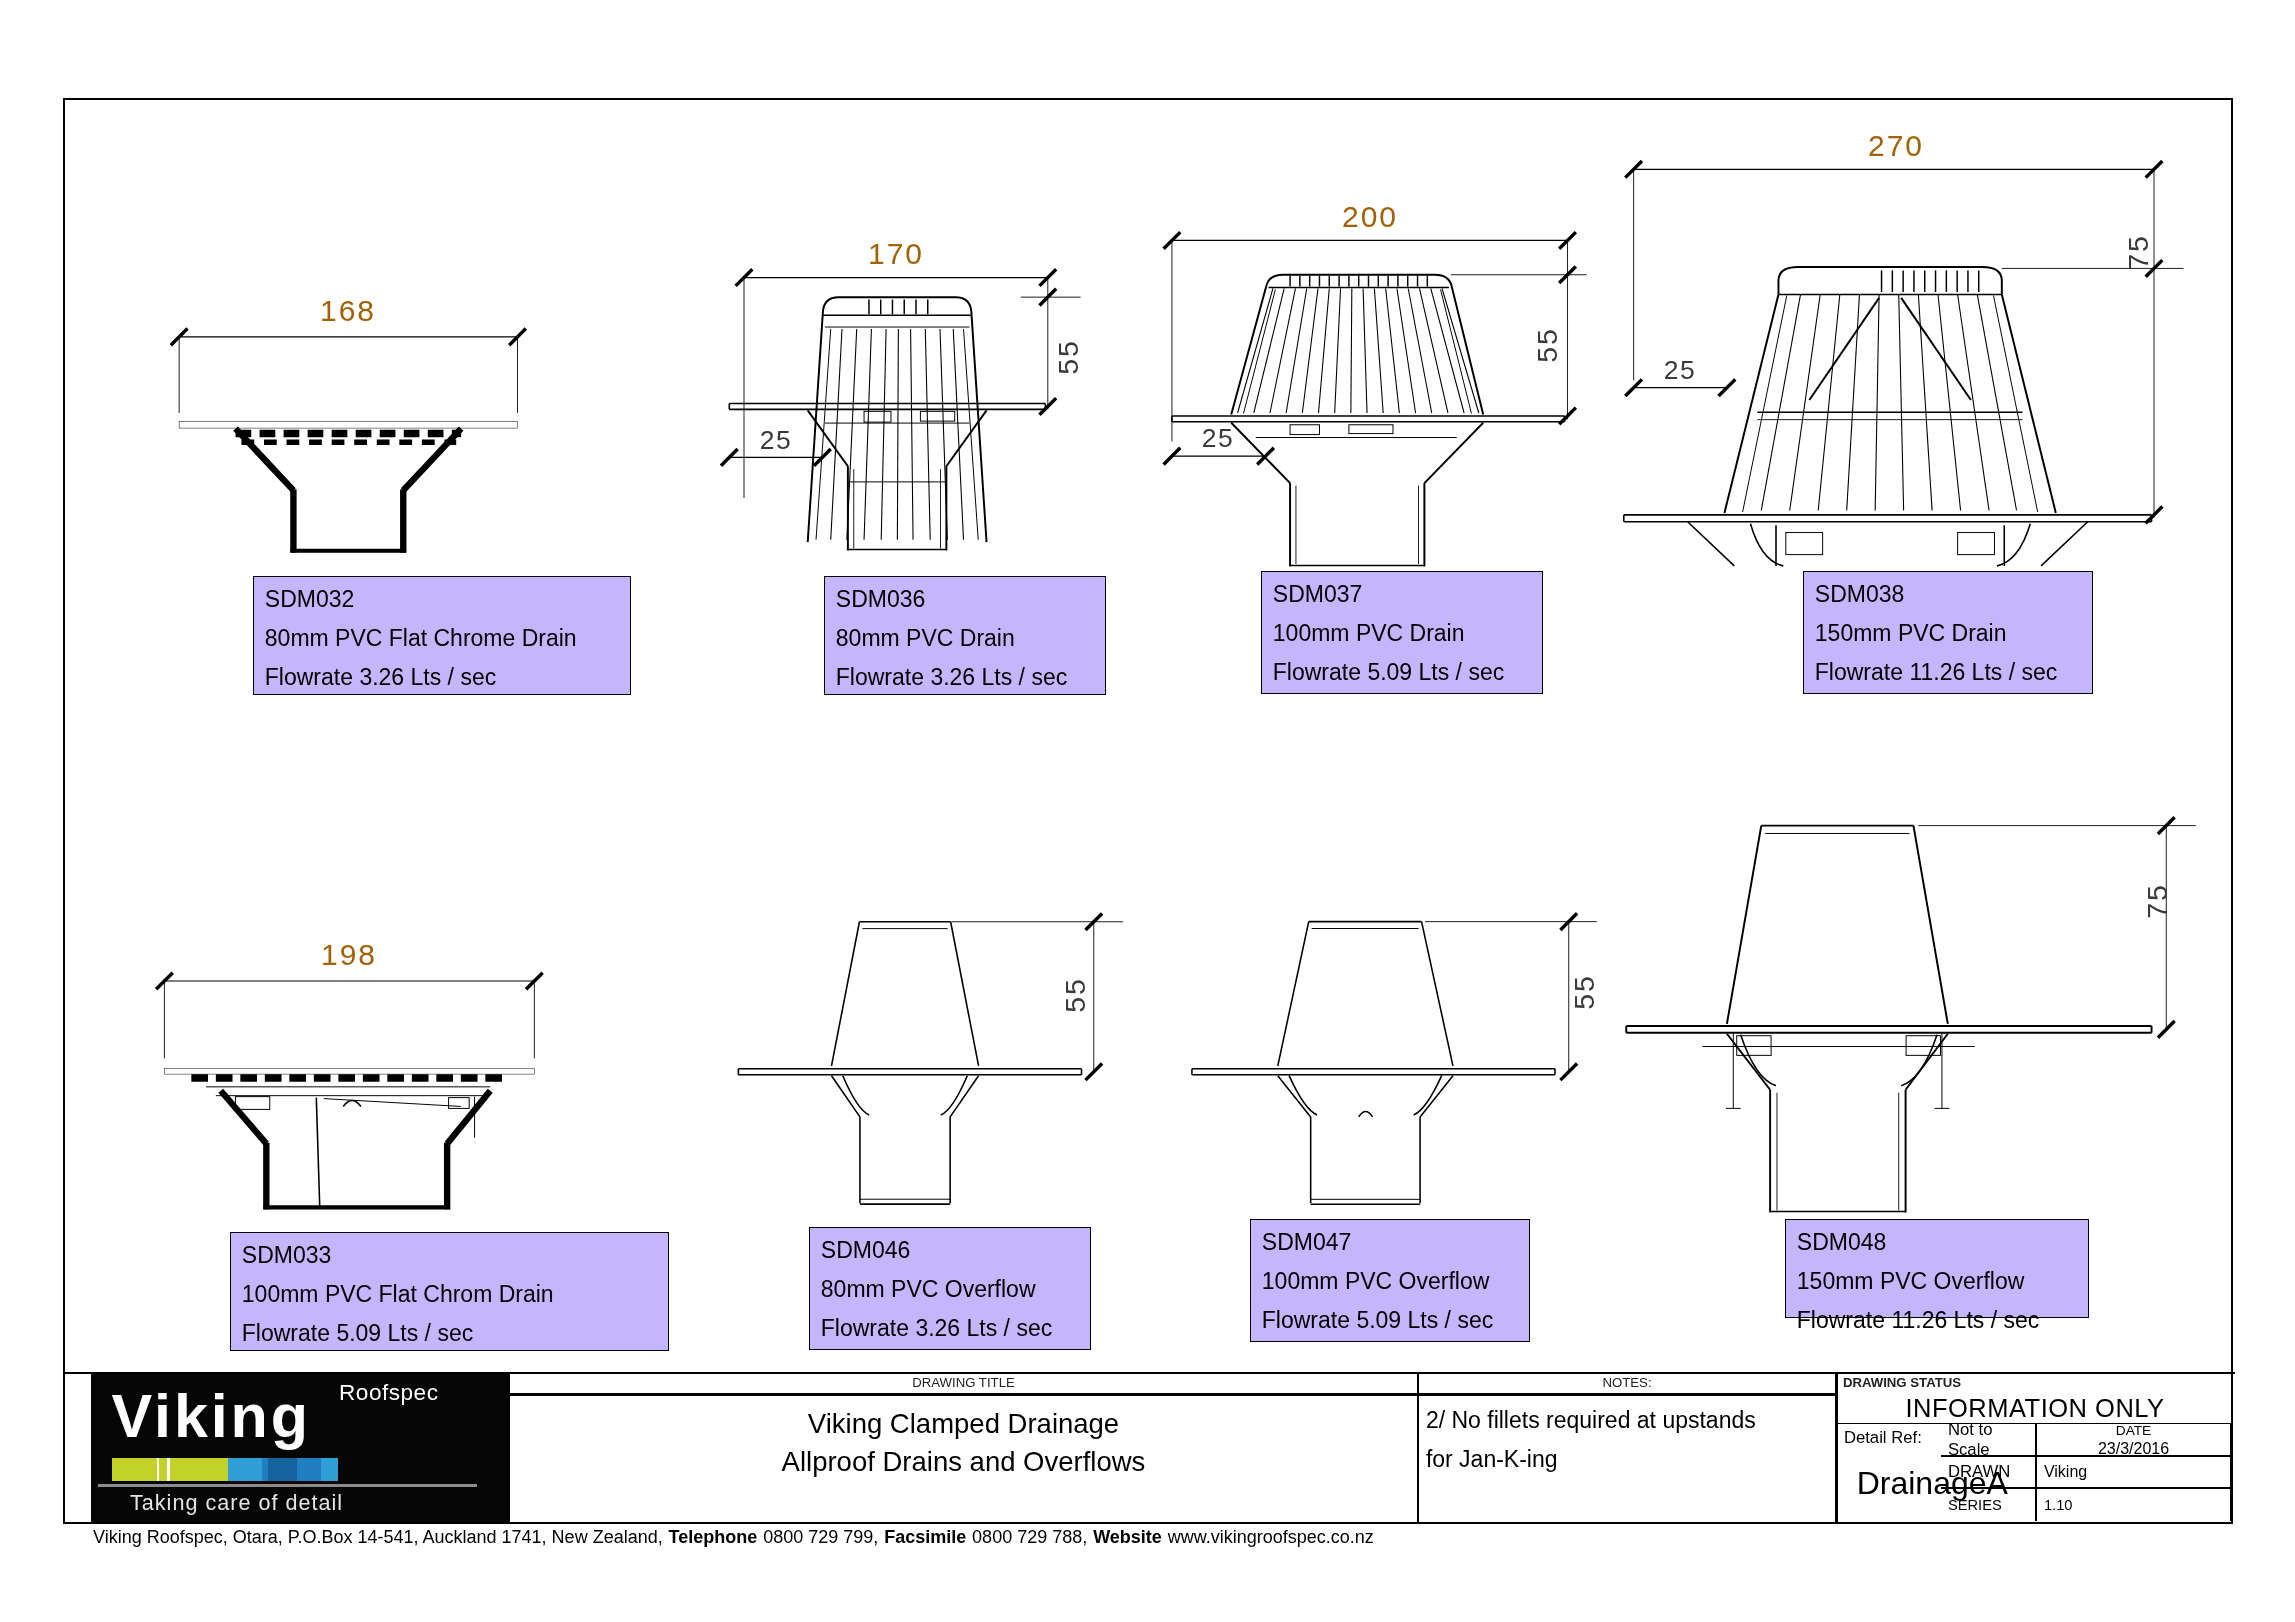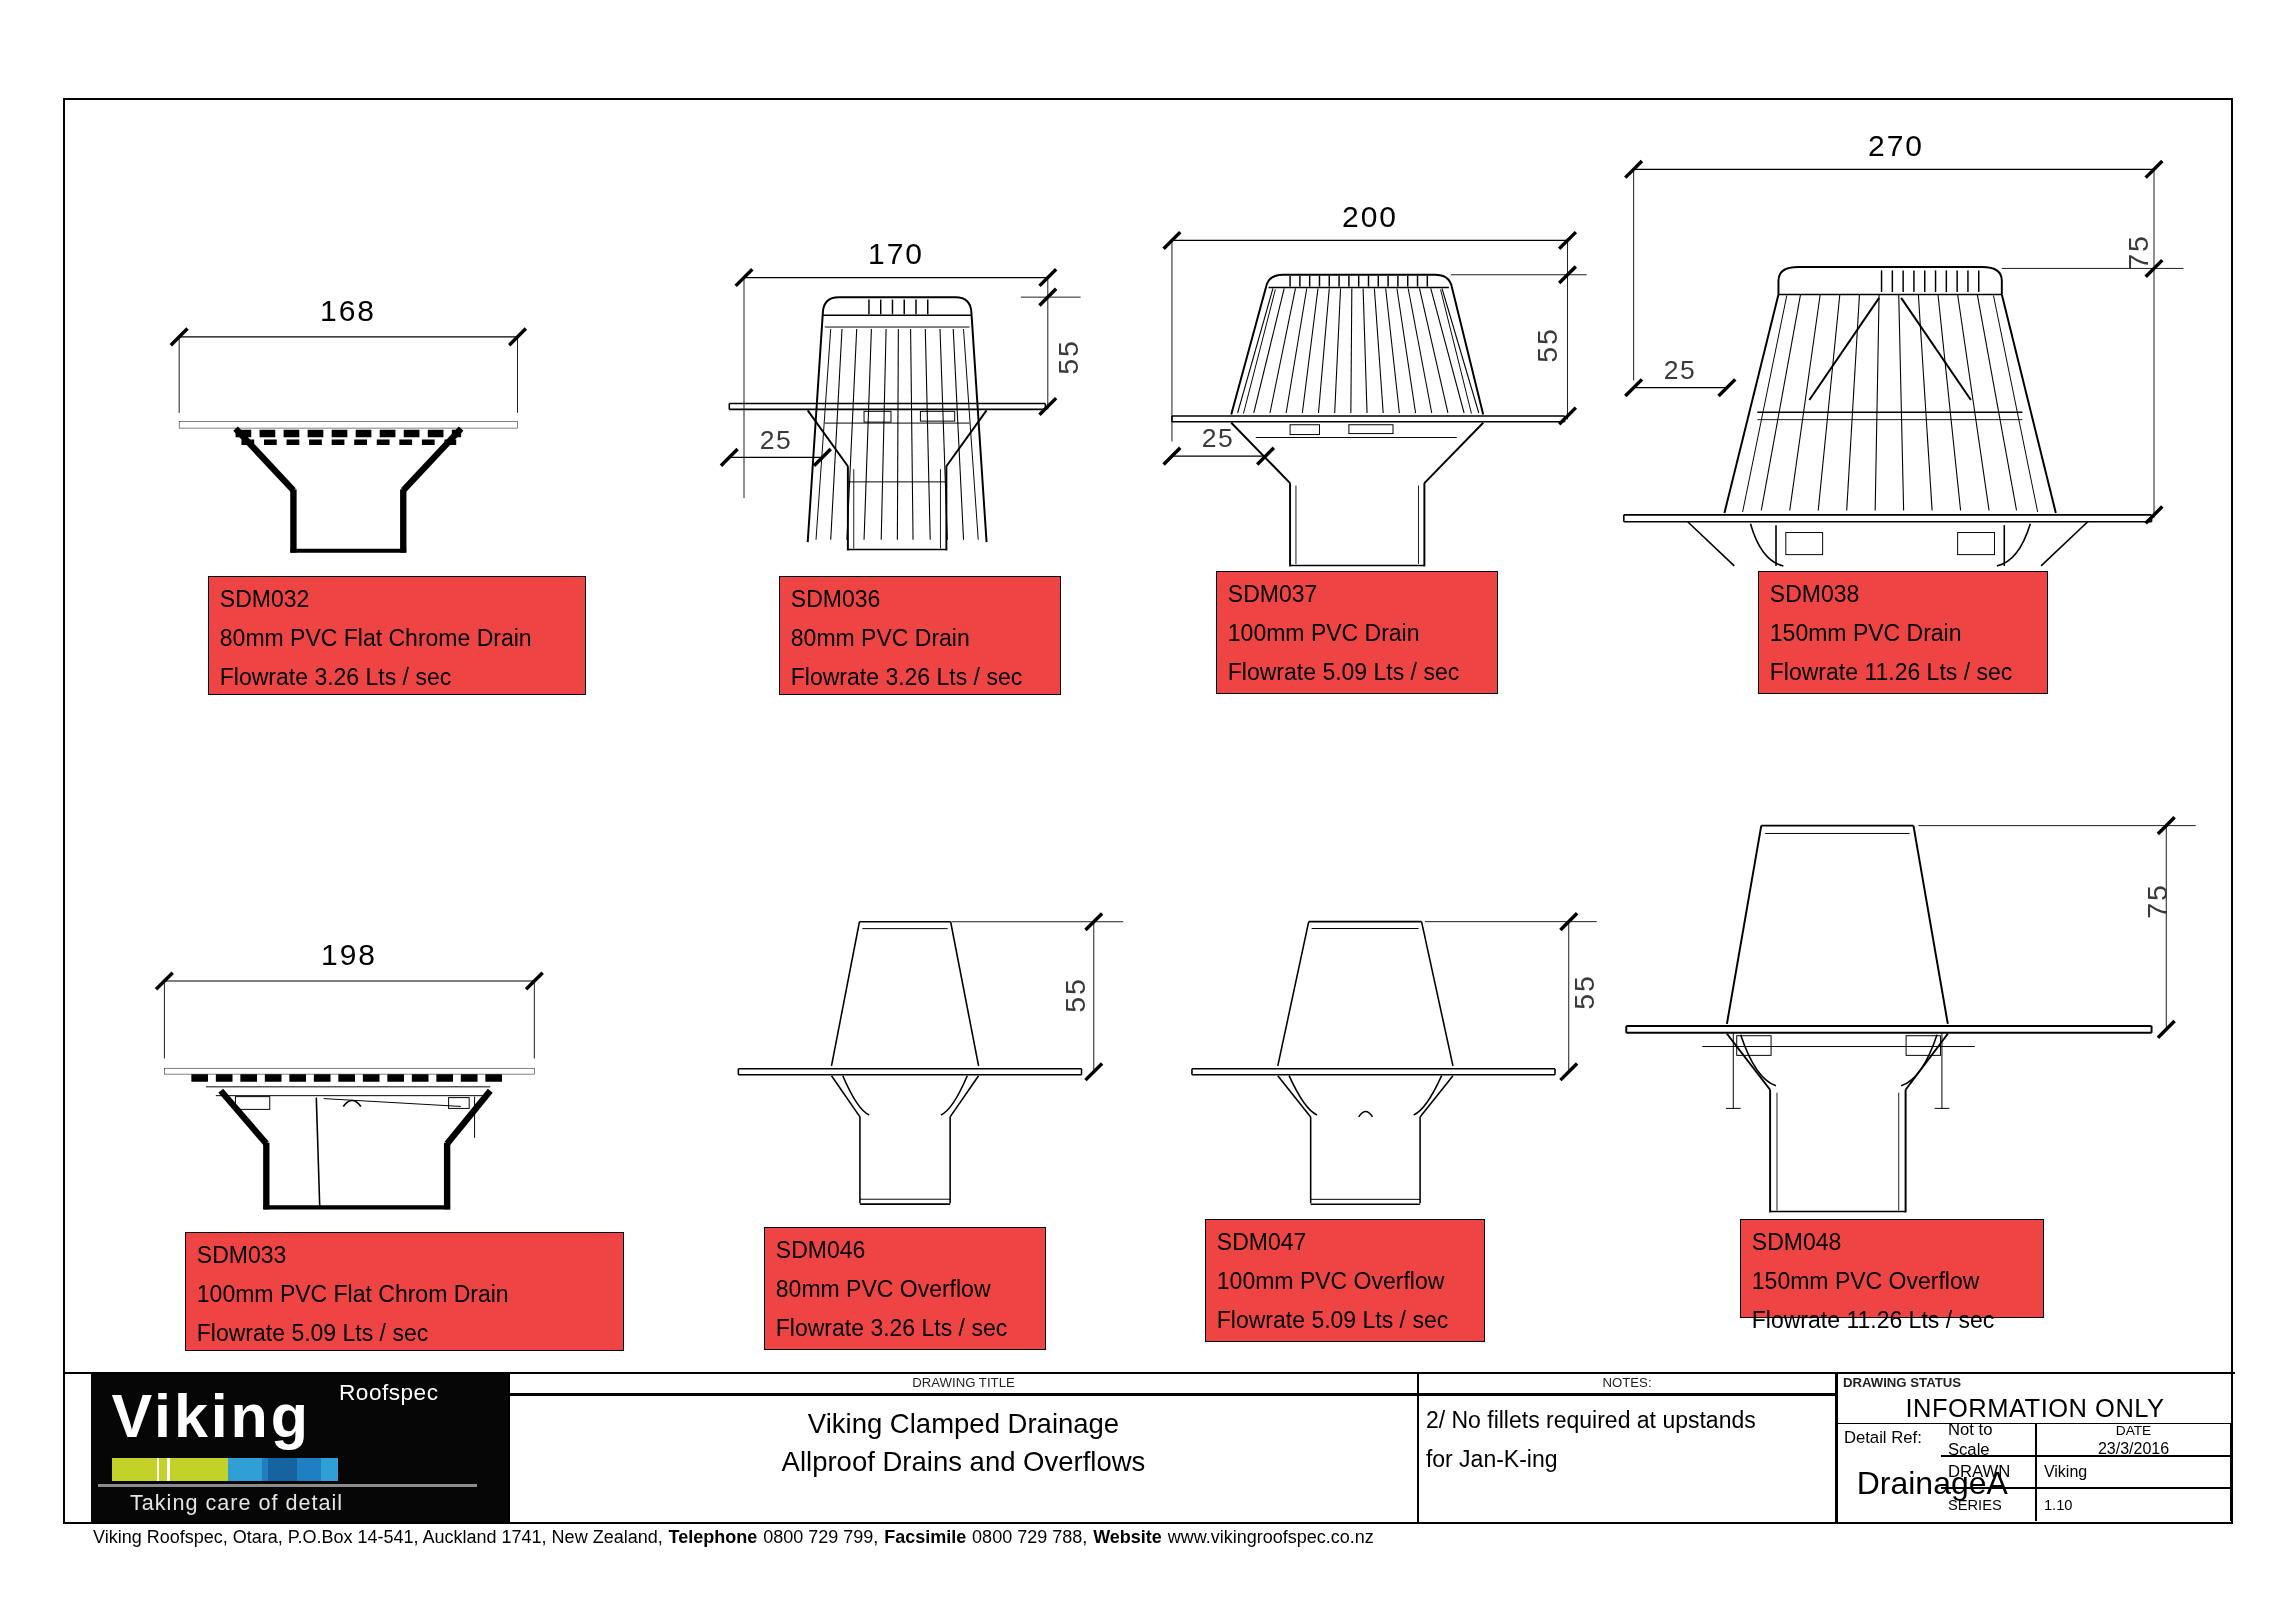--- a/index.html
+++ b/index.html
@@ -13,25 +13,25 @@
   .dl{stroke:#222;stroke-width:2.5px;}
   .xl{stroke:#333;stroke-width:1.8px;}
   .tk{stroke:#000;stroke-width:7px;}
   .o2{stroke-width:2px;}
   .o3{stroke-width:3.2px;}
   .o4{stroke-width:4px;}
   .hv{stroke-width:13px;}
   .rb{stroke-width:2.2px;}
   .ht{stroke-width:3px;}
   .fill{fill:#000;stroke:none;}
-  .dimh{position:absolute;font-size:30px;color:#000000;letter-spacing:2px;transform:translateX(-50%);white-space:nowrap;}
+  .dimh{position:absolute;font-size:30px;color:#a16207;letter-spacing:2px;transform:translateX(-50%);white-space:nowrap;}
   .dimv{position:absolute;font-size:28.5px;color:#3a3a3a;letter-spacing:2px;transform:translate(-50%,-50%) rotate(-90deg);white-space:nowrap;}
   .diml{position:absolute;font-size:26.5px;color:#3a3a3a;letter-spacing:1.5px;transform:translateX(-50%);white-space:nowrap;}
   
-  .card{position:absolute;border:1px solid #000;box-sizing:border-box;padding:2.9px 0 0 10.8px;font-size:23px;line-height:39px;background:#ef4444;}
+  .card{position:absolute;border:1px solid #000;box-sizing:border-box;padding:2.9px 0 0 10.8px;font-size:23px;line-height:39px;background:#c4b5fd;margin-left:45px;}
   
   .blk-line{position:absolute;background:#000;}
   .cell{position:absolute;box-sizing:border-box;}
   .caption{height:21px;font-size:13.2px;color:#222;display:flex;align-items:center;justify-content:center;border-bottom:3.4px solid #000;}
   .caption.left{justify-content:flex-start;padding-left:5.9px;border-bottom:none;font-weight:bold;}
   .title-content{display:flex;flex-direction:column;align-items:center;padding-top:8.8px;font-size:27.5px;line-height:38px;}
   .notes-content{padding:4.9px 0 0 6.9px;font-size:23px;line-height:39px;}
   #info-only{height:30px;border-bottom:1.5px solid #000;display:flex;align-items:center;justify-content:center;font-size:25.5px;letter-spacing:0.5px;}
   #status-table{display:grid;grid-template-columns:104px 96px auto;grid-template-rows:33px 32px auto;width:100%;height:97px;}
   .st{box-sizing:border-box;display:flex;align-items:center;padding-left:6.9px;font-size:16.7px;}

